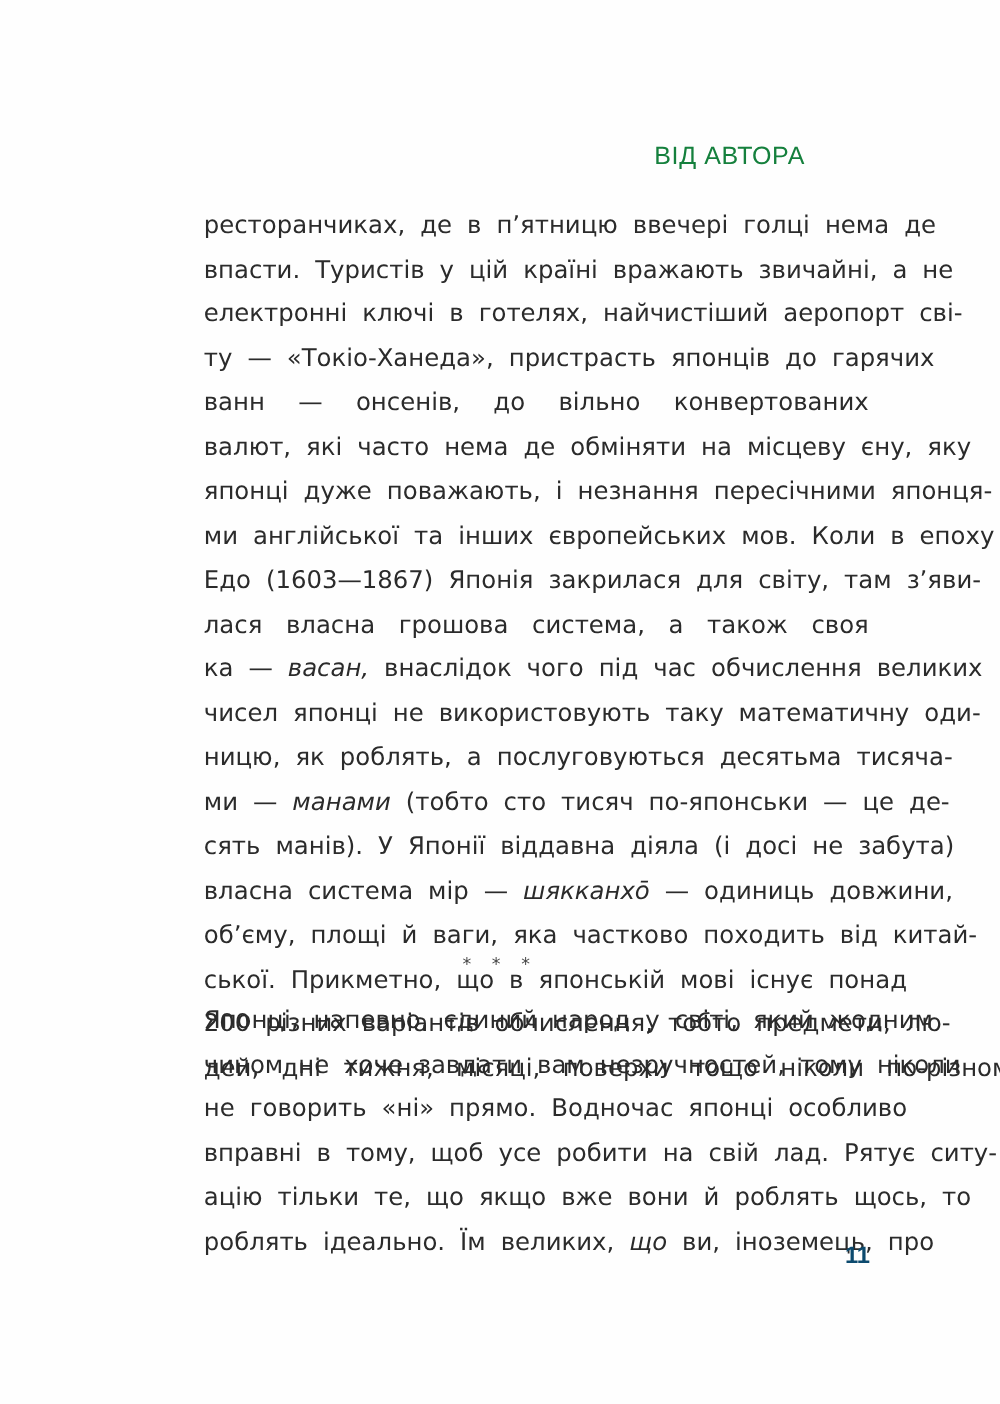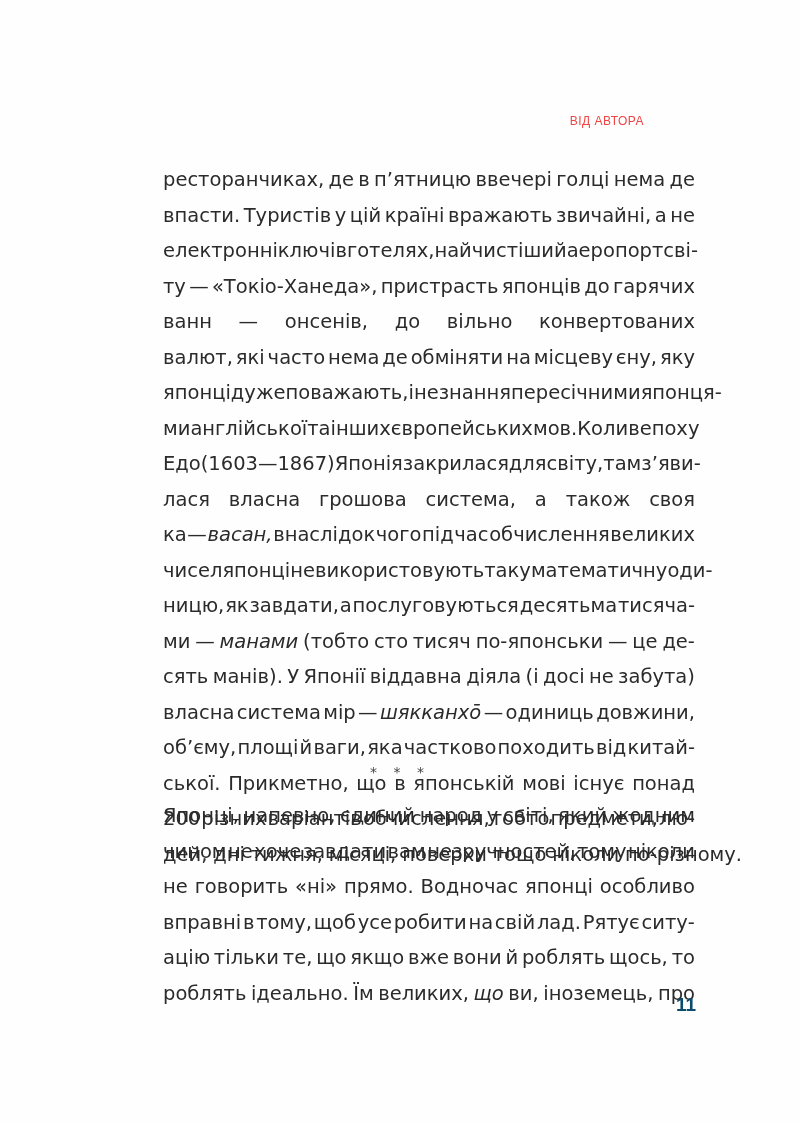--- a/index.html
+++ b/index.html
@@ -1,27 +1,27 @@
 <!DOCTYPE html>
 <html><head>
 <meta charset="utf-8">
 <style>
   html, body { margin: 0; padding: 0; background: #ffffff; }
   body { width: 800px; height: 1123px; position: relative; overflow: hidden; }
   .page { position: absolute; left: 0; top: 0; width: 800px; height: 1123px; background: #fefefe; }
   .running-head {
     position: absolute; top: 114px; right: 156px;
-    font-family: "Liberation Sans", sans-serif; font-size: 12px; letter-spacing: 0.5px;
-    color: #ef4444;
+    font-family: "Liberation Sans", sans-serif; font-size: 20px; letter-spacing: 0.5px;
+    color: #15803d;
   }
   .text {
     position: absolute; left: 163px; width: 532px;
     font-family: "DejaVu Sans", sans-serif; font-size: 19.5px; color: #2b2b2b;
   }
-  .line { height: 35.5px; line-height: 35.5px; white-space: nowrap; display: flex; justify-content: space-between; }
+  .line { height: 35.5px; line-height: 35.5px; white-space: nowrap; display: flex; justify-content: space-between; gap: 12px; }
   .line.last { justify-content: space-between; }
   .line.last .w { margin-right: 0.3em; }
   .w.i { font-style: italic; }
   .block1 { top: 162px; }
   .separator {
     position: absolute; top: 764px; left: 0; width: 800px; text-align: center;
     font-family: "DejaVu Sans", sans-serif; font-size: 14px; letter-spacing: 6px; color: #444;
   }
   .block2 { top: 798px; }
   .folio {
@@ -150,21 +150,21 @@
         <span class="w">японці</span>
         <span class="w">не</span>
         <span class="w">використовують</span>
         <span class="w">таку</span>
         <span class="w">математичну</span>
         <span class="w">оди-</span>
       </div>
       <div class="line">
         <span class="w">ницю,</span>
         <span class="w">як</span>
-        <span class="w">завдати,</span>
+        <span class="w">роблять,</span>
         <span class="w">а</span>
         <span class="w">послуговуються</span>
         <span class="w">десятьма</span>
         <span class="w">тисяча-</span>
       </div>
       <div class="line">
         <span class="w">ми</span>
         <span class="w">—</span>
         <span class="w i">манами</span>
         <span class="w">(тобто</span>

